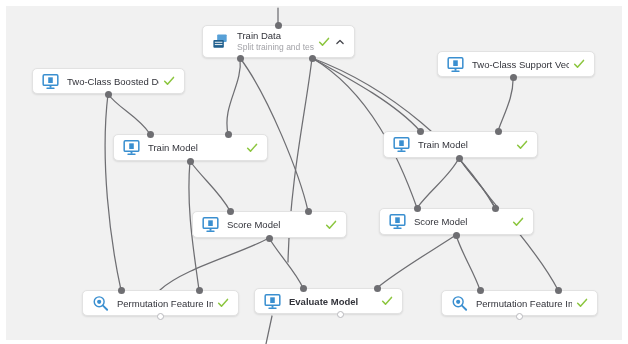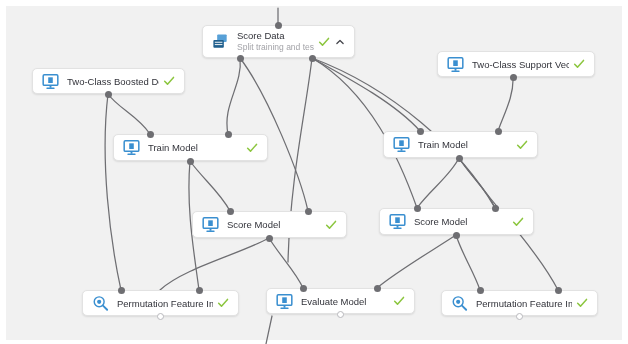--- a/index.html
+++ b/index.html
@@ -130,21 +130,21 @@
 
   <div id="nodes-layer">
       <div class="node" style="left: 202px; top: 25px; width: 153px; height: 33px;">
         <svg viewBox="0 0 20 20" class="node-icon">
           <rect x="6.5" y="2.5" width="10" height="8" rx="1" fill="#3a8fd0" opacity="0.85"></rect>
           <rect x="2.5" y="8.5" width="11" height="8" rx="1" fill="#1f5e8c"></rect>
           <rect x="4" y="10.2" width="8" height="1.2" fill="#ffffff" opacity="0.85"></rect>
           <rect x="4" y="12.6" width="8" height="1.2" fill="#ffffff" opacity="0.85"></rect>
         </svg>
         <div class="node-text">
-          <div class="node-title">Score Data</div>
+          <div class="node-title">Train Data</div>
           <div class="node-sub">Split training and test data</div>
         </div>
         <div class="node-status">
           <svg viewBox="0 0 16 16" width="12" height="12" class="check-icon">
             <path d="M2.2 8.4 L6 12.2 L14 3.2" fill="none" stroke="#8cc63f" stroke-width="2" stroke-linecap="round" stroke-linejoin="round"></path>
           </svg>
           <svg viewBox="0 0 16 16" width="10" height="10" class="chevron-icon">
             <path d="M3 10.5 L8 5.5 L13 10.5" fill="none" stroke="#43444b" stroke-width="2" stroke-linecap="round" stroke-linejoin="round"></path>
           </svg>
         </div>
@@ -253,21 +253,21 @@
         </svg>
         <div class="node-text">
           <div class="node-title">Permutation Feature Import...</div>
         </div>
         <div class="node-status">
           <svg viewBox="0 0 16 16" width="12" height="12" class="check-icon">
             <path d="M2.2 8.4 L6 12.2 L14 3.2" fill="none" stroke="#8cc63f" stroke-width="2" stroke-linecap="round" stroke-linejoin="round"></path>
           </svg>
         </div>
       </div>
-      <div class="node" style="left: 266px; top: 288px; width: 149px; height: 26px;">
+      <div class="node" style="left: 254px; top: 288px; width: 149px; height: 26px; font-weight: bold;">
         <svg viewBox="0 0 20 20" class="node-icon">
           <rect x="2.3" y="3" width="15.4" height="11" rx="1.2" fill="none" stroke="#3a8fd0" stroke-width="1.6"></rect>
           <rect x="7.6" y="5.6" width="4.8" height="6" fill="#3a8fd0"></rect>
           <rect x="9" y="14" width="2" height="2.6" fill="#3a8fd0"></rect>
           <rect x="5.6" y="16.3" width="8.8" height="1.5" rx="0.7" fill="#3a8fd0"></rect>
         </svg>
         <div class="node-text">
           <div class="node-title">Evaluate Model</div>
         </div>
         <div class="node-status">

